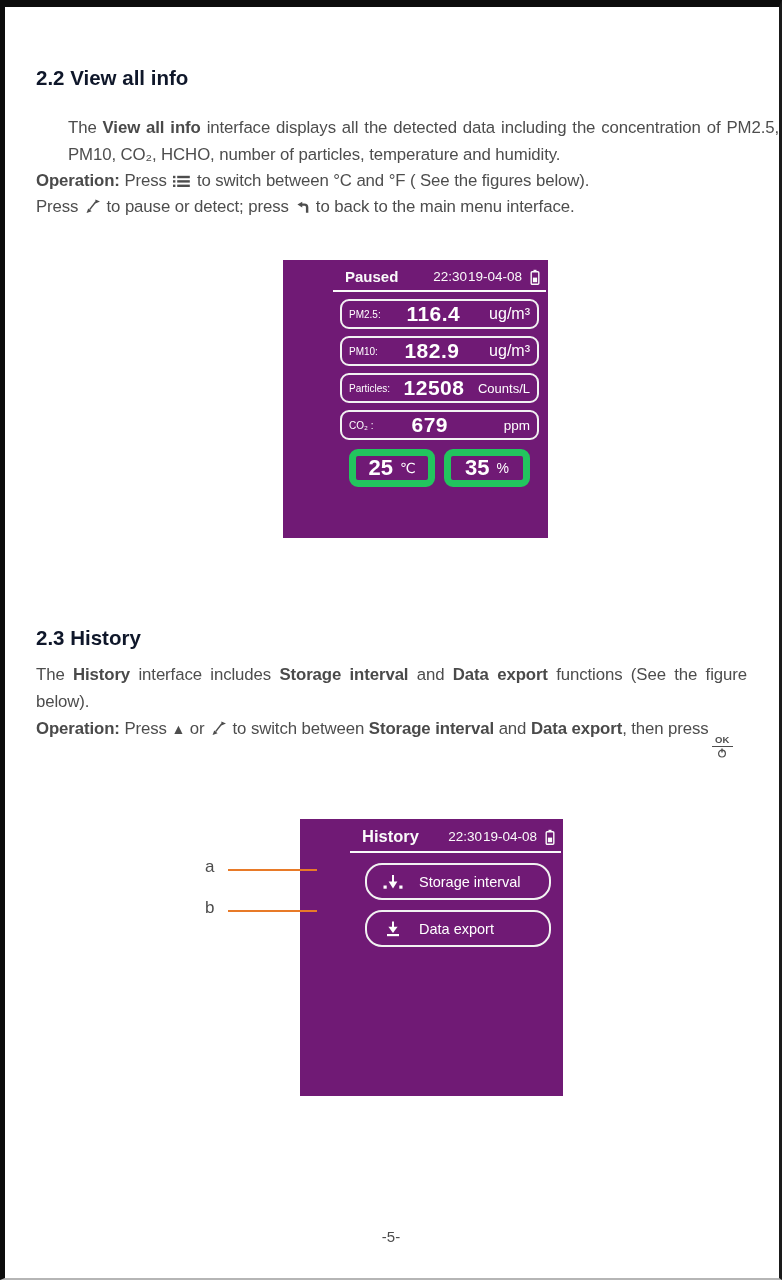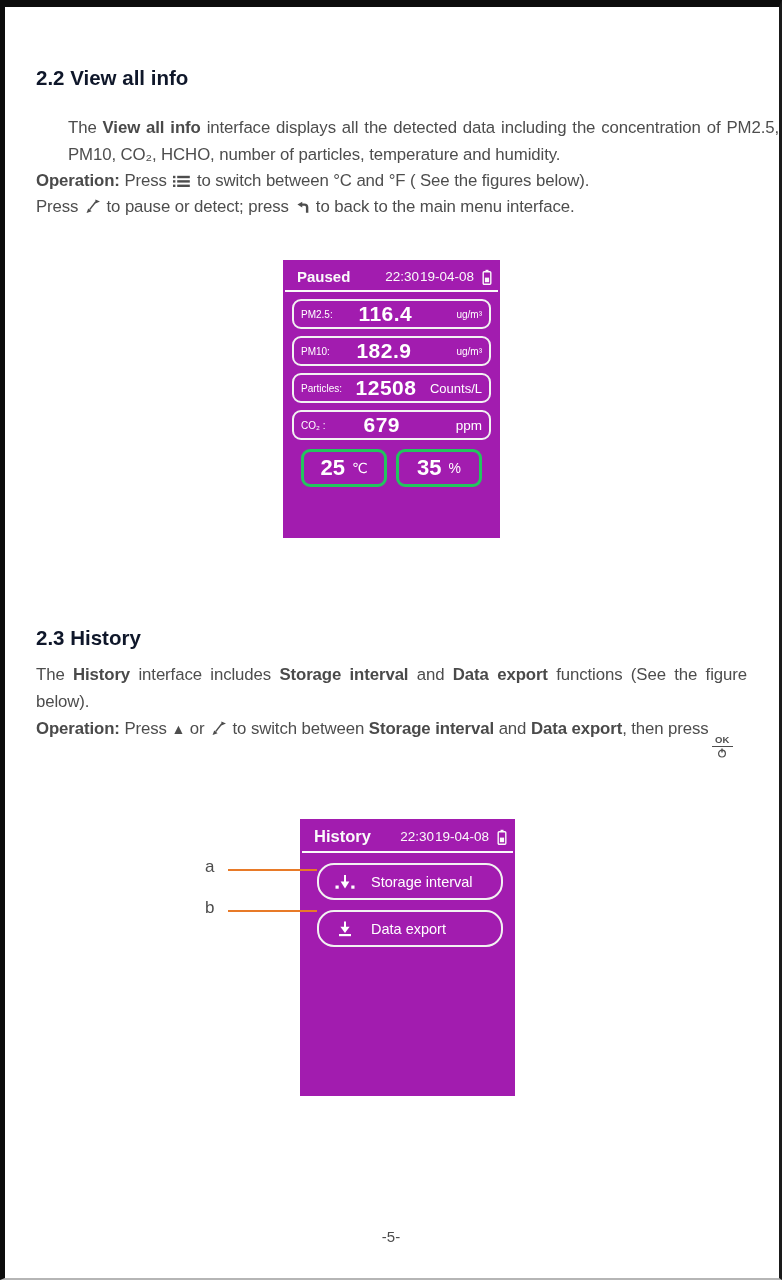--- a/index.html
+++ b/index.html
@@ -30,41 +30,41 @@
     line-height:26px; letter-spacing:-0.1px;
   }
   #op22 { top:151px; }
   #press22 { top:177px; }
   #op23 { top:698px; width:713px; line-height:27.5px; text-align:justify; }
   b { font-weight:bold; color:#4a4a4a; }
   .ticon { display:inline-block; vertical-align:-2px; margin:0 2px; }
   .tri { font-size:14px; }
 
   
-  .screen { position:absolute; background:#a21caf; color:#fafafa; }
+  .screen { position:absolute; background:#701a75; color:#fafafa;padding-left:48px; }
   #screen1 { left:283px; top:260px; width:217px; height:278px; }
   #screen2 { left:300px; top:819px; width:215px; height:277px; }
   .shead { display:flex; align-items:center; padding:8px 8px 0 14px; }
   .sstatus { font-weight:bold; font-size:15px; }
   #screen2 .sstatus { font-size:16.5px; }
   .stime { font-size:13.5px; margin-left:auto; }
   .sdate { font-size:13.5px; margin-left:1px; }
   .sbat { margin-left:8px; display:flex; }
   .ssep { height:2px; background:#fafafa; margin:5px 2px 0 2px; }
   .srows { padding:7px 9px 0 9px; }
   .srow {
     display:flex; align-items:center; height:30px; box-sizing:border-box;
     border:2px solid #f2f2f2; border-radius:9px; margin-bottom:7px; color:#fff;
   }
   .rl { font-size:10px; padding-left:7px; white-space:nowrap; }
   .rv { flex:1; text-align:center; font-size:21px; font-weight:bold; letter-spacing:0.5px; }
-  .ru { font-size:10px; padding-right:7px; min-width:44px; text-align:right; white-space:nowrap; }
+  .ru { font-size:16px; padding-right:7px; min-width:44px; text-align:right; white-space:nowrap; }
   .brow { display:flex; gap:9px; padding:2px 9px 0 9px; }
   .bbox {
-    flex:1; height:38px; box-sizing:border-box; border:3px solid #22c55e;
+    flex:1; height:38px; box-sizing:border-box; border:7px solid #22c55e;
     border-radius:9px; display:flex; align-items:center; justify-content:center;
     gap:7px; color:#fff;
   }
   .bv { font-size:22px; font-weight:bold; }
   .bu { font-size:14px; }
   .hbtn {
     display:flex; align-items:center; height:37px; box-sizing:border-box;
     border:2px solid #f2f2f2; border-radius:17px; margin:10px 12px 0 17px; color:#fff;
   }
   .hicon { width:52px; display:flex; justify-content:center; }

